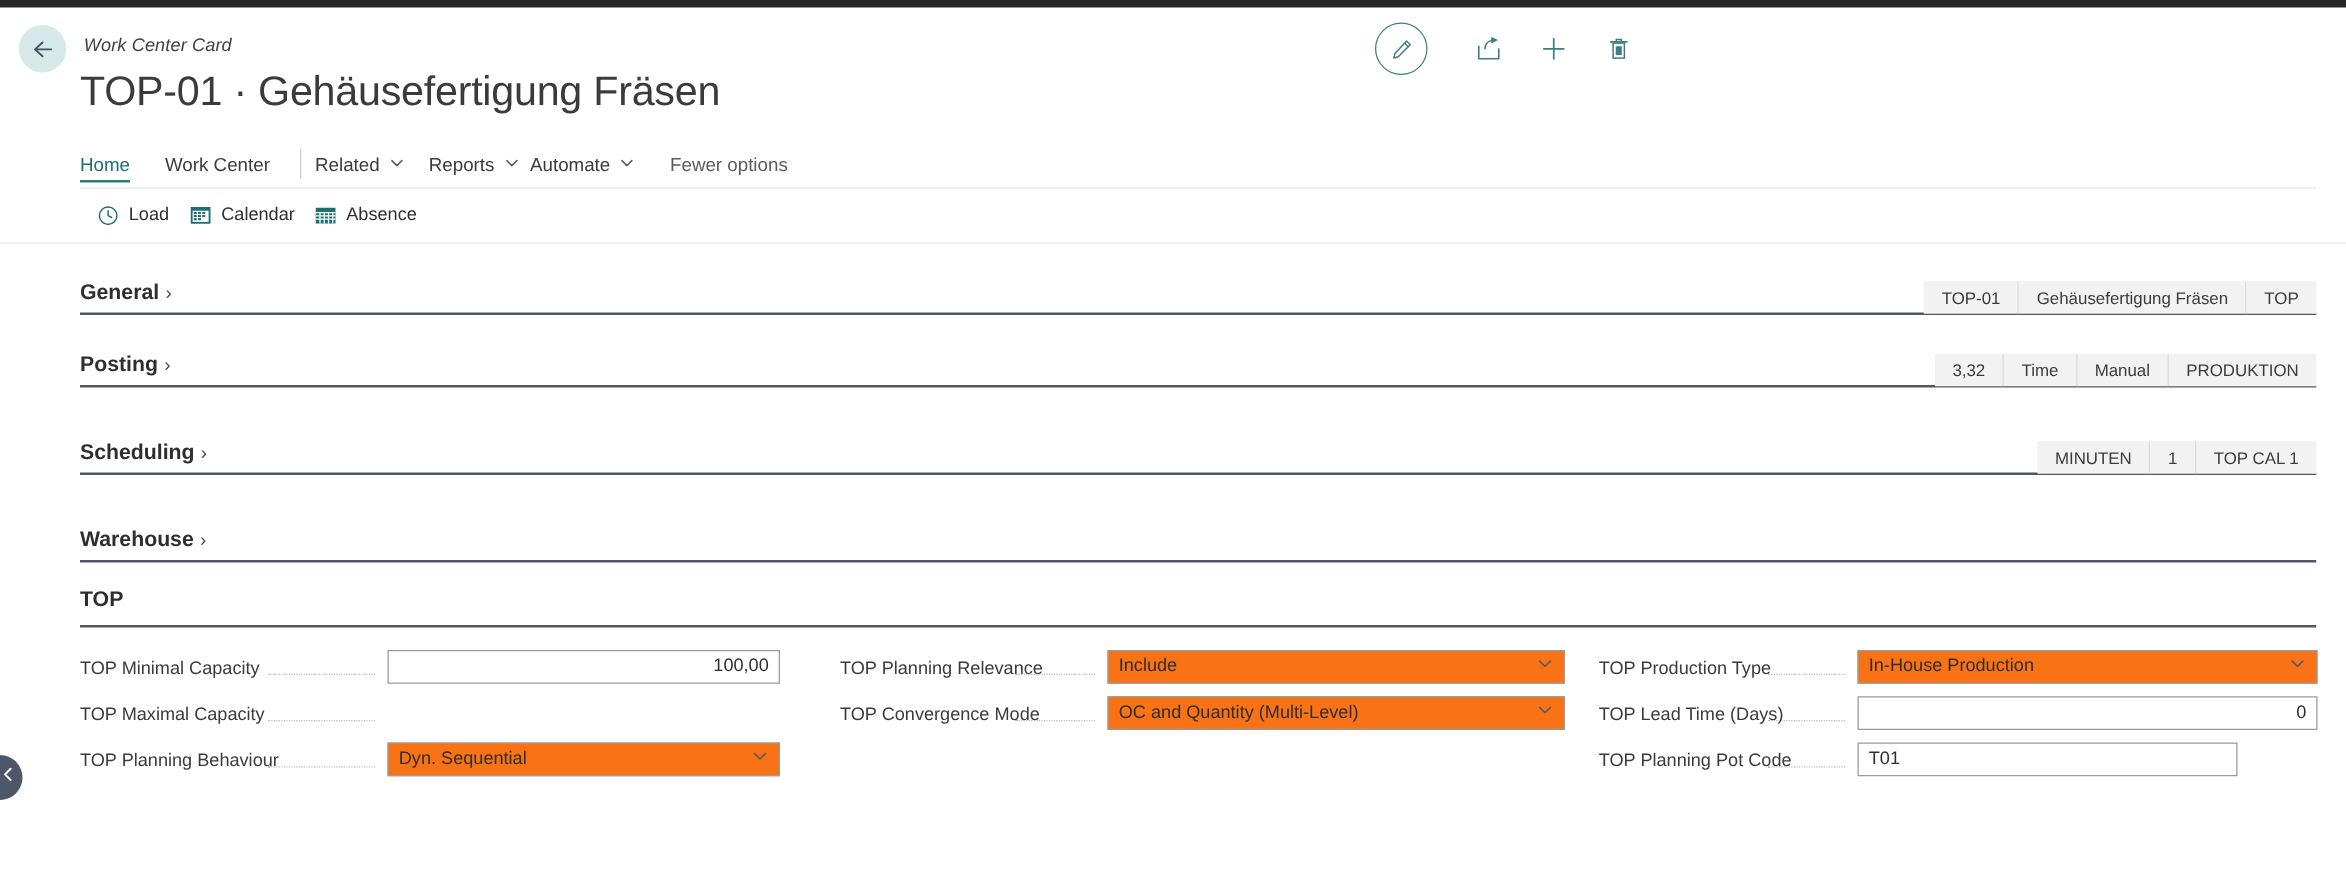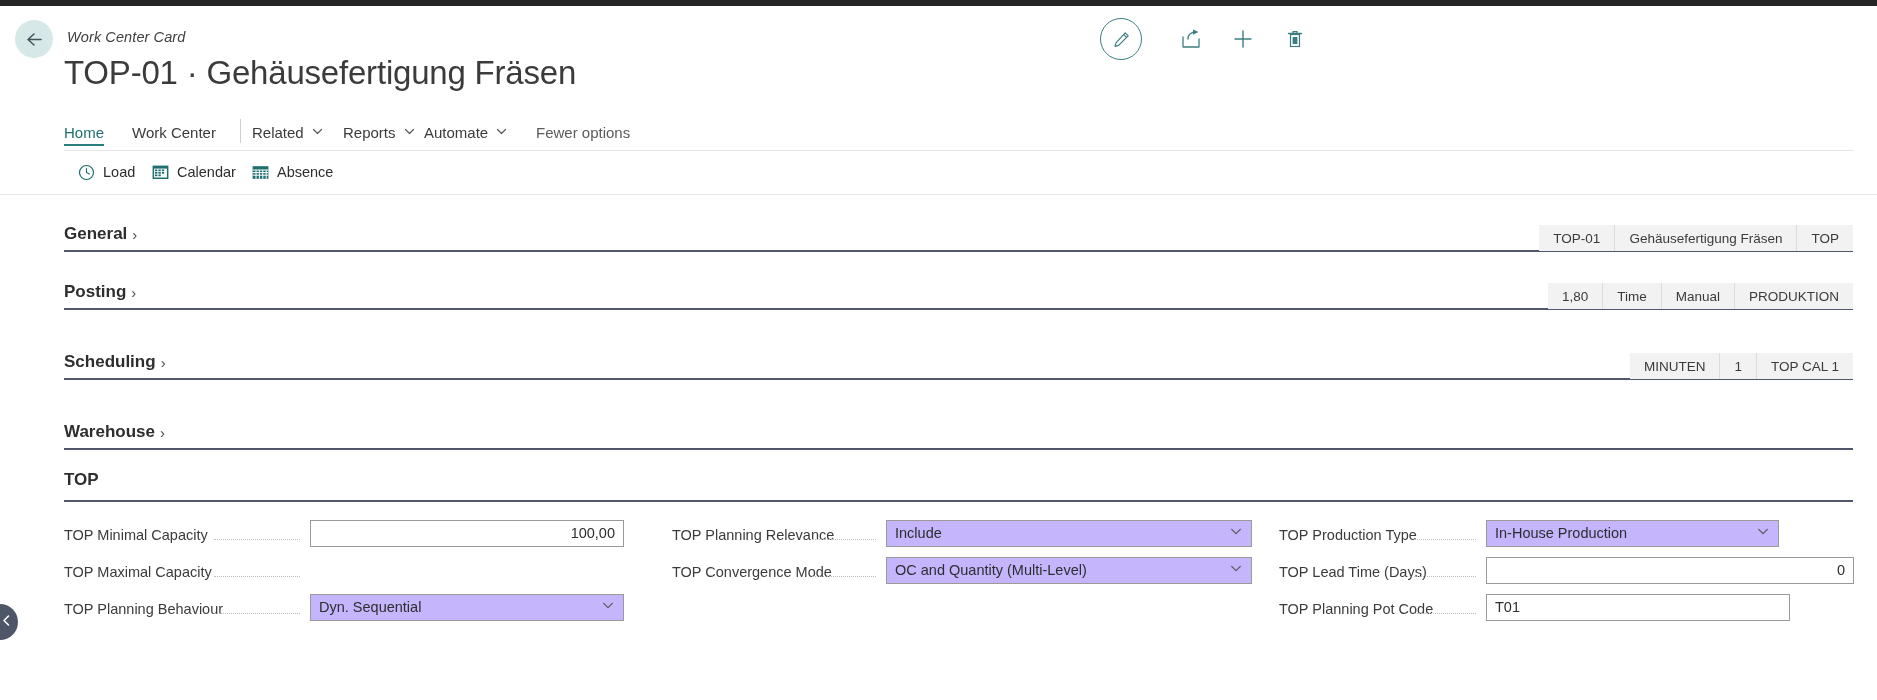--- a/index.html
+++ b/index.html
@@ -135,21 +135,21 @@
   .finput {
     width: 100%; height: 27px;
     border: 1px solid #9a9a9a; background: #fff;
     font-family: "Liberation Sans", sans-serif;
     font-size: 14.5px; color: #2e2e2e;
     padding: 0 8px; outline: none;
   }
   .finput.num { text-align: right; }
   .fselect {
     position: relative; width: 100%; height: 27px;
-    border: 1px solid #9a9a9a; background: #c4b5fd;
+    border: 1px solid #9a9a9a; background: #f97316;
     display: flex; align-items: center;
     font-size: 14.5px; color: #2e2e2e; padding: 0 26px 0 8px;
     cursor: pointer; white-space: nowrap; overflow: hidden;
   }
   .fselect .caret {
     position: absolute; right: 8px; top: 50%; transform: translateY(-50%);
     display: block;
   }
 
   .toggle {
@@ -329,21 +329,21 @@
         <div class="chip">TOP</div>
       </div>
     </div>
     <div class="section-row" style="top: 266px;">
       <div class="section-title">
         <span>Posting</span>
         <span class="chev">›</span>
       </div>
       <div class="section-rule"></div>
       <div class="chips">
-        <div class="chip">1,80</div>
+        <div class="chip">3,32</div>
         <div class="chip">Time</div>
         <div class="chip">Manual</div>
         <div class="chip">PRODUKTION</div>
       </div>
     </div>
     <div class="section-row" style="top: 336px;">
       <div class="section-title">
         <span>Scheduling</span>
         <span class="chev">›</span>
       </div>
@@ -413,21 +413,21 @@
                   <path d="M2.5 4.5 L6.5 8.5 L10.5 4.5" stroke="#5b5b5b" stroke-width="1.2" fill="none" stroke-linecap="round" stroke-linejoin="round"></path>
                 </svg></span>
             </div>
           </div>
         </div>
       </div>
       <div class="fcol c3">
         <div class="frow">
           <div class="flabel">TOP Production Type</div>
           <div class="fdots" style="left: 135px; width: 62px;"></div>
-          <div class="fctl" style="left: 207px; width: 293px;">
+          <div class="fctl" style="left: 207px; width: 368px;">
             <div class="fselect">
               <span>In-House Production</span>
               <span class="caret"><svg width="14" height="14" viewBox="0 0 13 13">
                   <path d="M2.5 4.5 L6.5 8.5 L10.5 4.5" stroke="#5b5b5b" stroke-width="1.2" fill="none" stroke-linecap="round" stroke-linejoin="round"></path>
                 </svg></span>
             </div>
           </div>
         </div>
         <div class="frow">
           <div class="flabel">TOP Lead Time (Days)</div>

